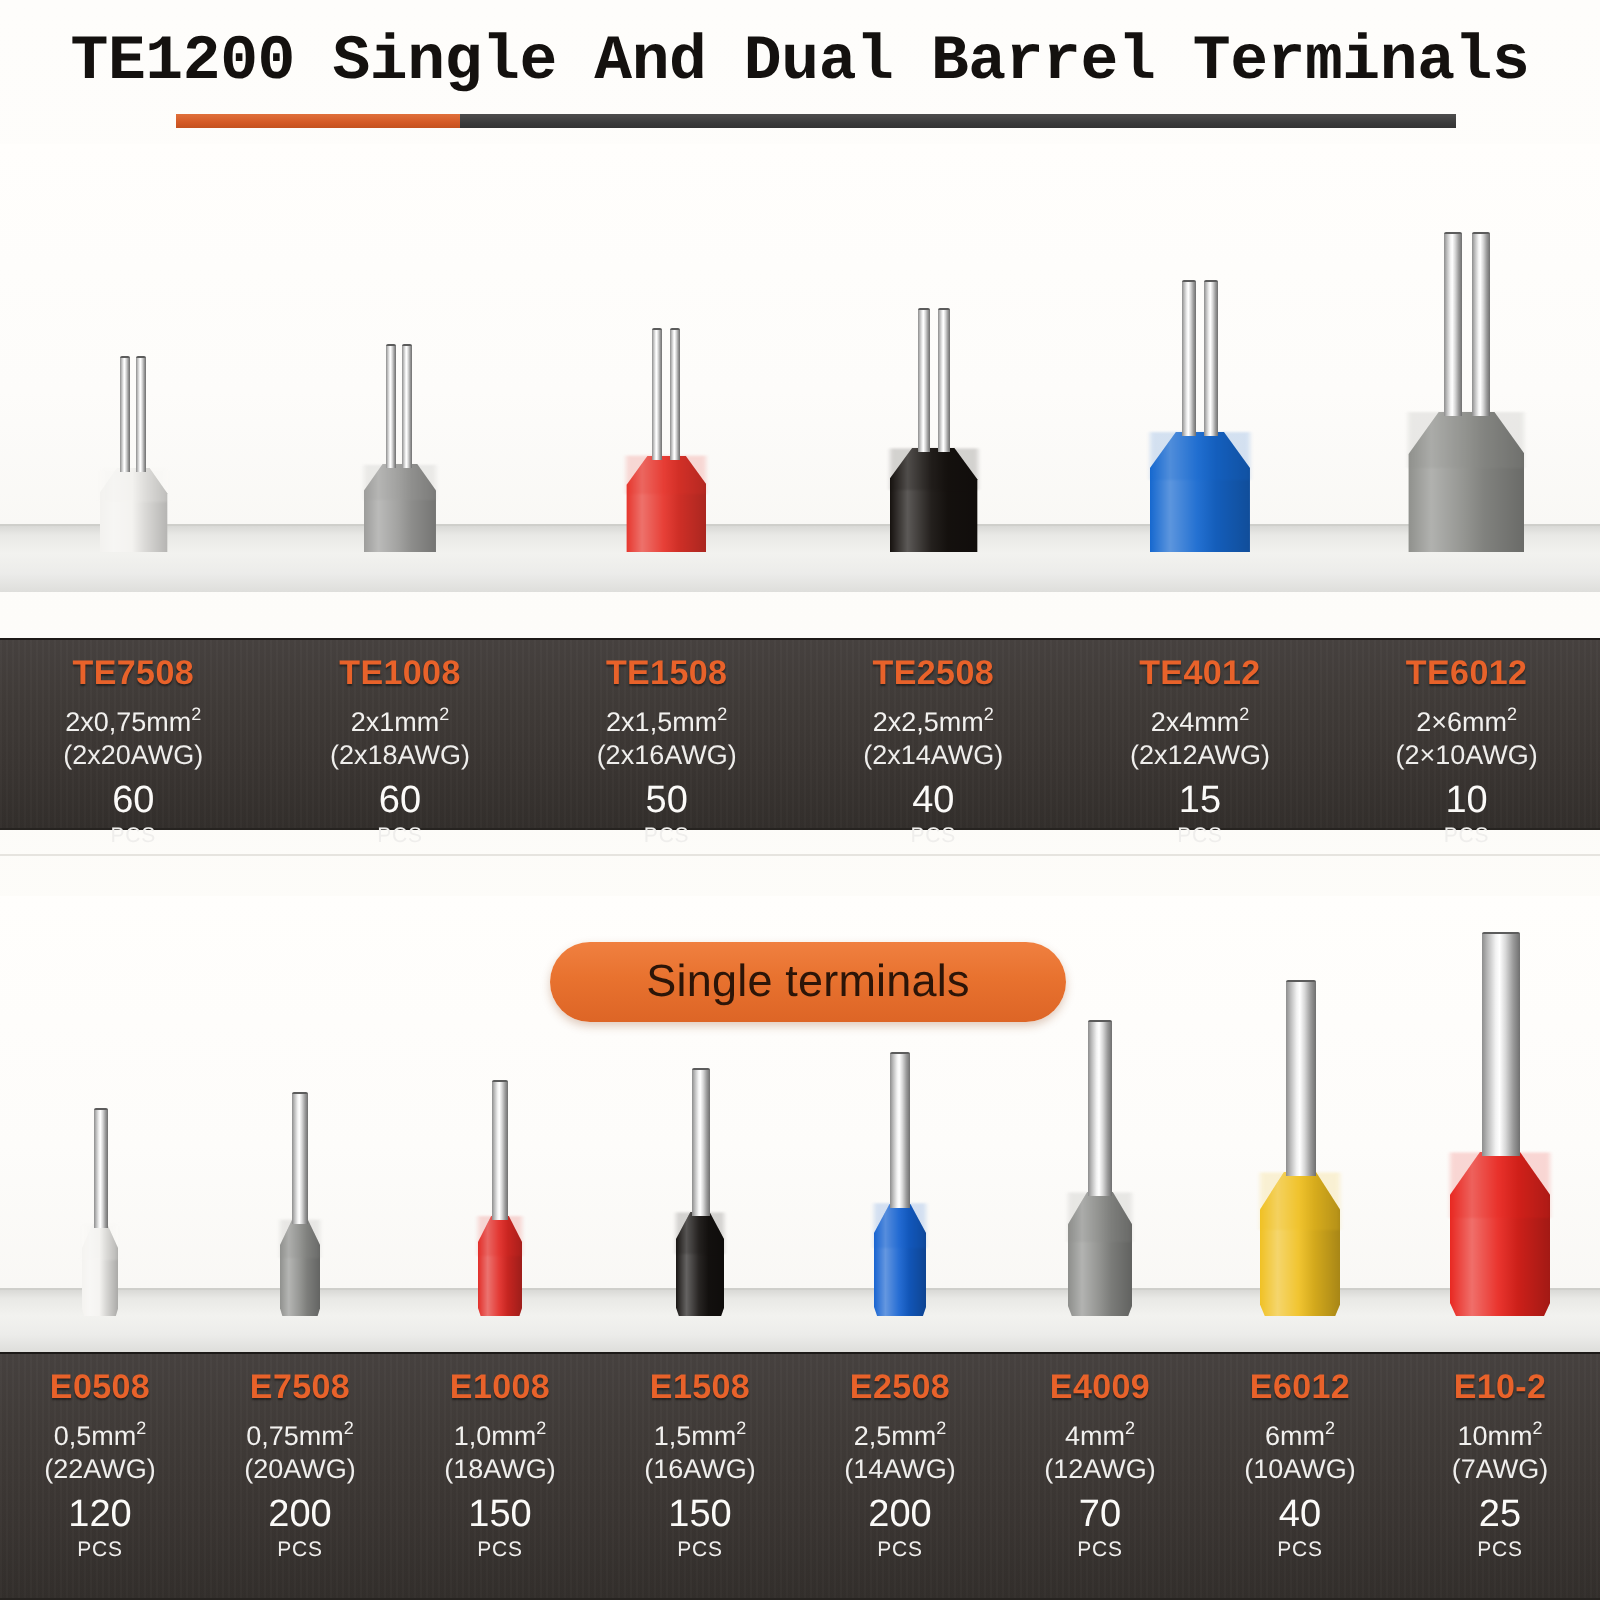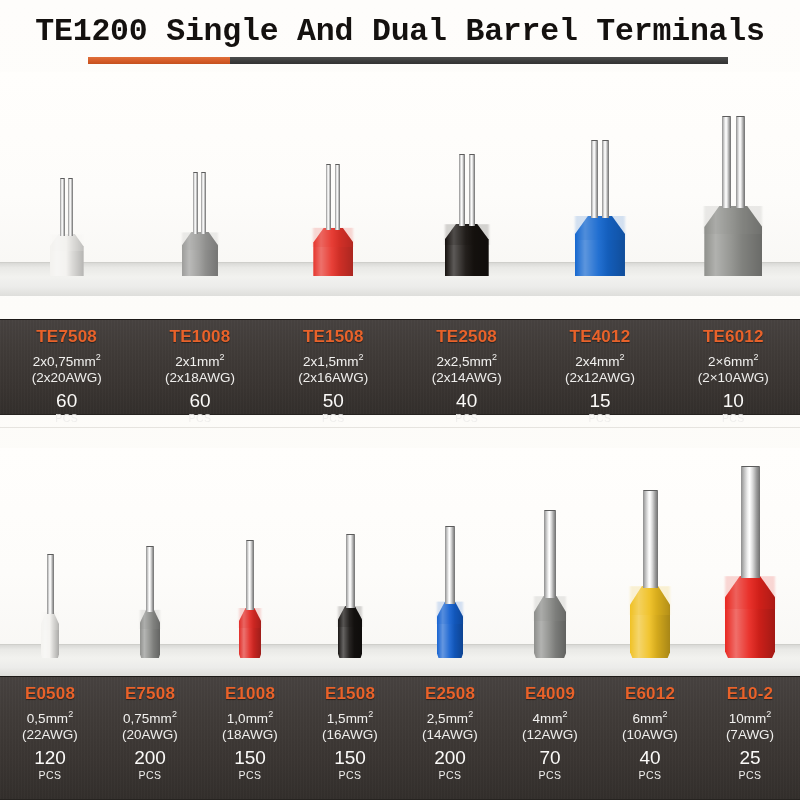--- a/index.html
+++ b/index.html
@@ -459,20 +459,23 @@
             <div class="tubes" style="gap: 0px;">
               <div class="tube" style="width: 19px; height: 112px;"></div>
             </div>
             <div class="body-single" style="width: 50px; height: 82px; background: rgb(232, 36, 29);"></div>
             <div class="reflection" style="width: 50px; height: 82px; background: rgb(232, 36, 29); bottom: -32.8px;"></div>
           </div>
         </div>
       </div>
   </div>
 
+  <div class="pill" id="pill-single">
+    <span class="pill-label">Single terminals</span>
+  </div>
 
   <div class="spec-panel" id="panel-single">
       <div class="spec-cell">
         <div class="model">E0508</div>
         <div class="spec-mm">0,5mm<sup>2</sup></div>
         <div class="spec-awg">(22AWG)</div>
         <div class="qty">120</div>
         <div class="qty-unit">PCS</div>
       </div>
       <div class="spec-cell">

